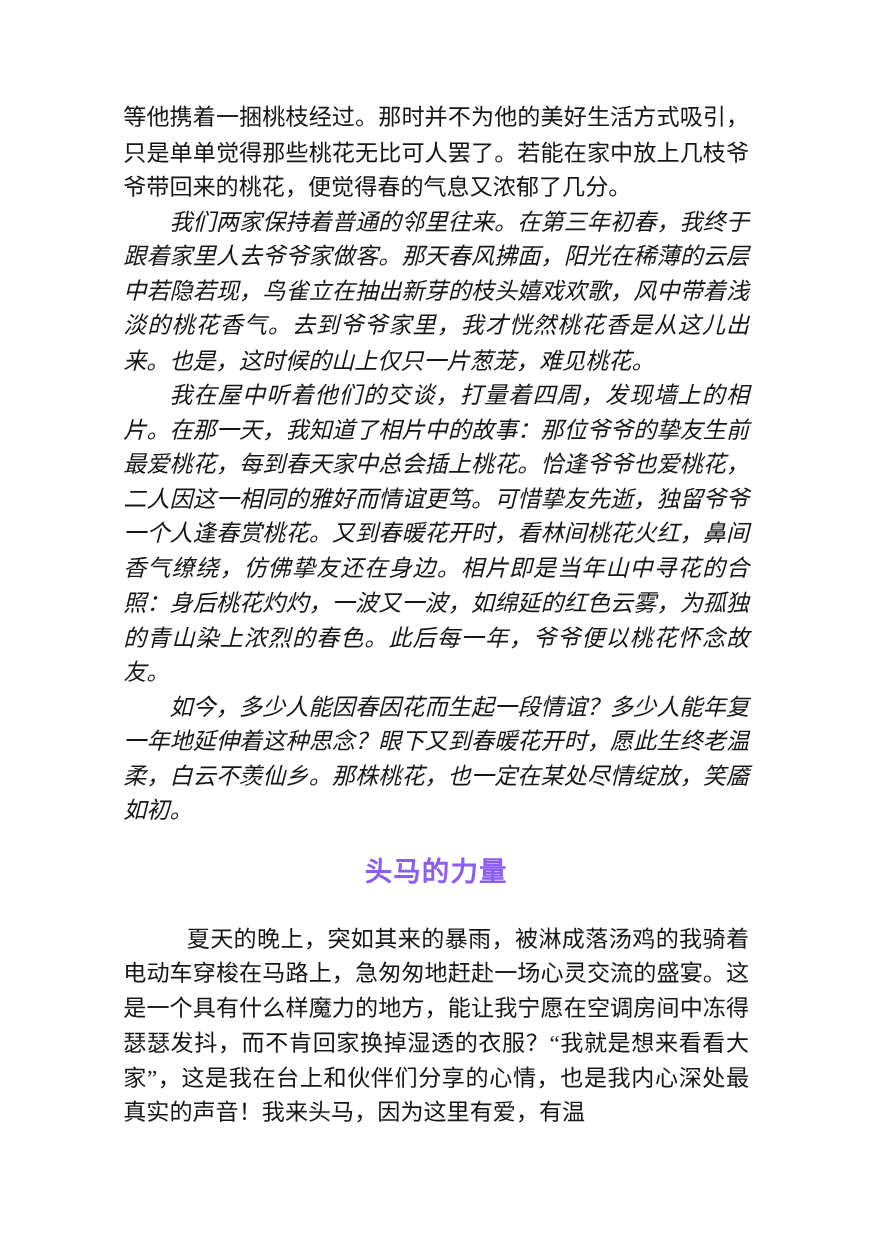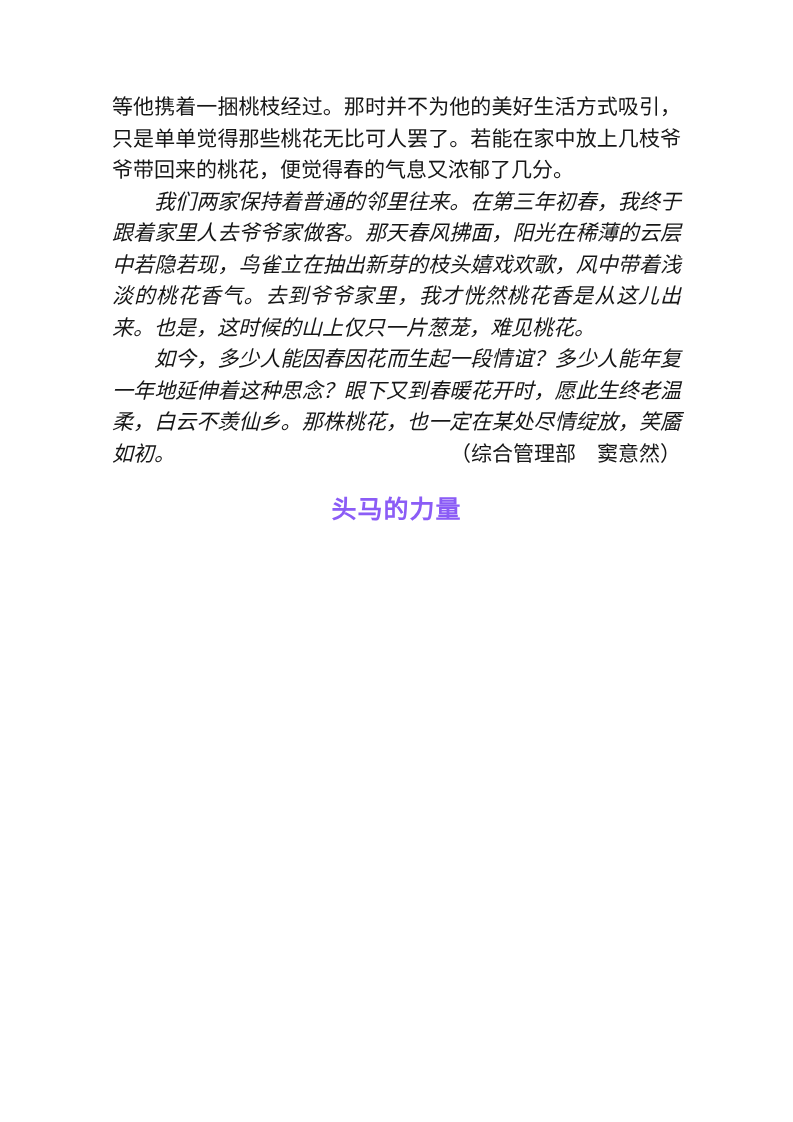--- a/index.html
+++ b/index.html
@@ -61,23 +61,26 @@
   }
 </style>
 </head>
 <body>
 
 <div class="page">
 
   <div class="body-text">
     <p>等他携着一捆桃枝经过。那时并不为他的美好生活方式吸引，只是单单觉得那些桃花无比可人罢了。若能在家中放上几枝爷爷带回来的桃花，便觉得春的气息又浓郁了几分。</p>
     <p class="indent-2">我们两家保持着普通的邻里往来。在第三年初春，我终于跟着家里人去爷爷家做客。那天春风拂面，阳光在稀薄的云层中若隐若现，鸟雀立在抽出新芽的枝头嬉戏欢歌，风中带着浅淡的桃花香气。去到爷爷家里，我才恍然桃花香是从这儿出来。也是，这时候的山上仅只一片葱茏，难见桃花。</p>
+    <p class="indent-2">我在屋中听着他们的交谈，打量着四周，发现墙上的相片。在那一天，我知道了相片中的故事：那位爷爷的挚友生前最爱桃花，每到春天家中总会插上桃花。恰逢爷爷也爱桃花，二人因这一相同的雅好而情谊更笃。可惜挚友先逝，独留爷爷一个人逢春赏桃花。又到春暖花开时，看林间桃花火红，鼻间香气缭绕，仿佛挚友还在身边。相片即是当年山中寻花的合照：身后桃花灼灼，一波又一波，如绵延的红色云雾，为孤独的青山染上浓烈的春色。此后每一年，爷爷便以桃花怀念故友。</p>
     <div class="para-with-attribution">
       <p class="indent-2">如今，多少人能因春因花而生起一段情谊？多少人能年复一年地延伸着这种思念？眼下又到春暖花开时，愿此生终老温柔，白云不羡仙乡。那株桃花，也一定在某处尽情绽放，笑靥如初。</p>
-      <span class="attribution">（综合管理部　窦意然）</span>
     </div>
   </div>
 
   <h1 class="article-title">头马的力量</h1>
 
+  <div class="body-text">
+    <p class="indent-wide">夏天的晚上，突如其来的暴雨，被淋成落汤鸡的我骑着电动车穿梭在马路上，急匆匆地赶赴一场心灵交流的盛宴。这是一个具有什么样魔力的地方，能让我宁愿在空调房间中冻得瑟瑟发抖，而不肯回家换掉湿透的衣服？“我就是想来看看大家”，这是我在台上和伙伴们分享的心情，也是我内心深处最真实的声音！我来头马，因为这里有爱，有温</p>
+  </div>
 
 
 </div>
 
 </body></html>

